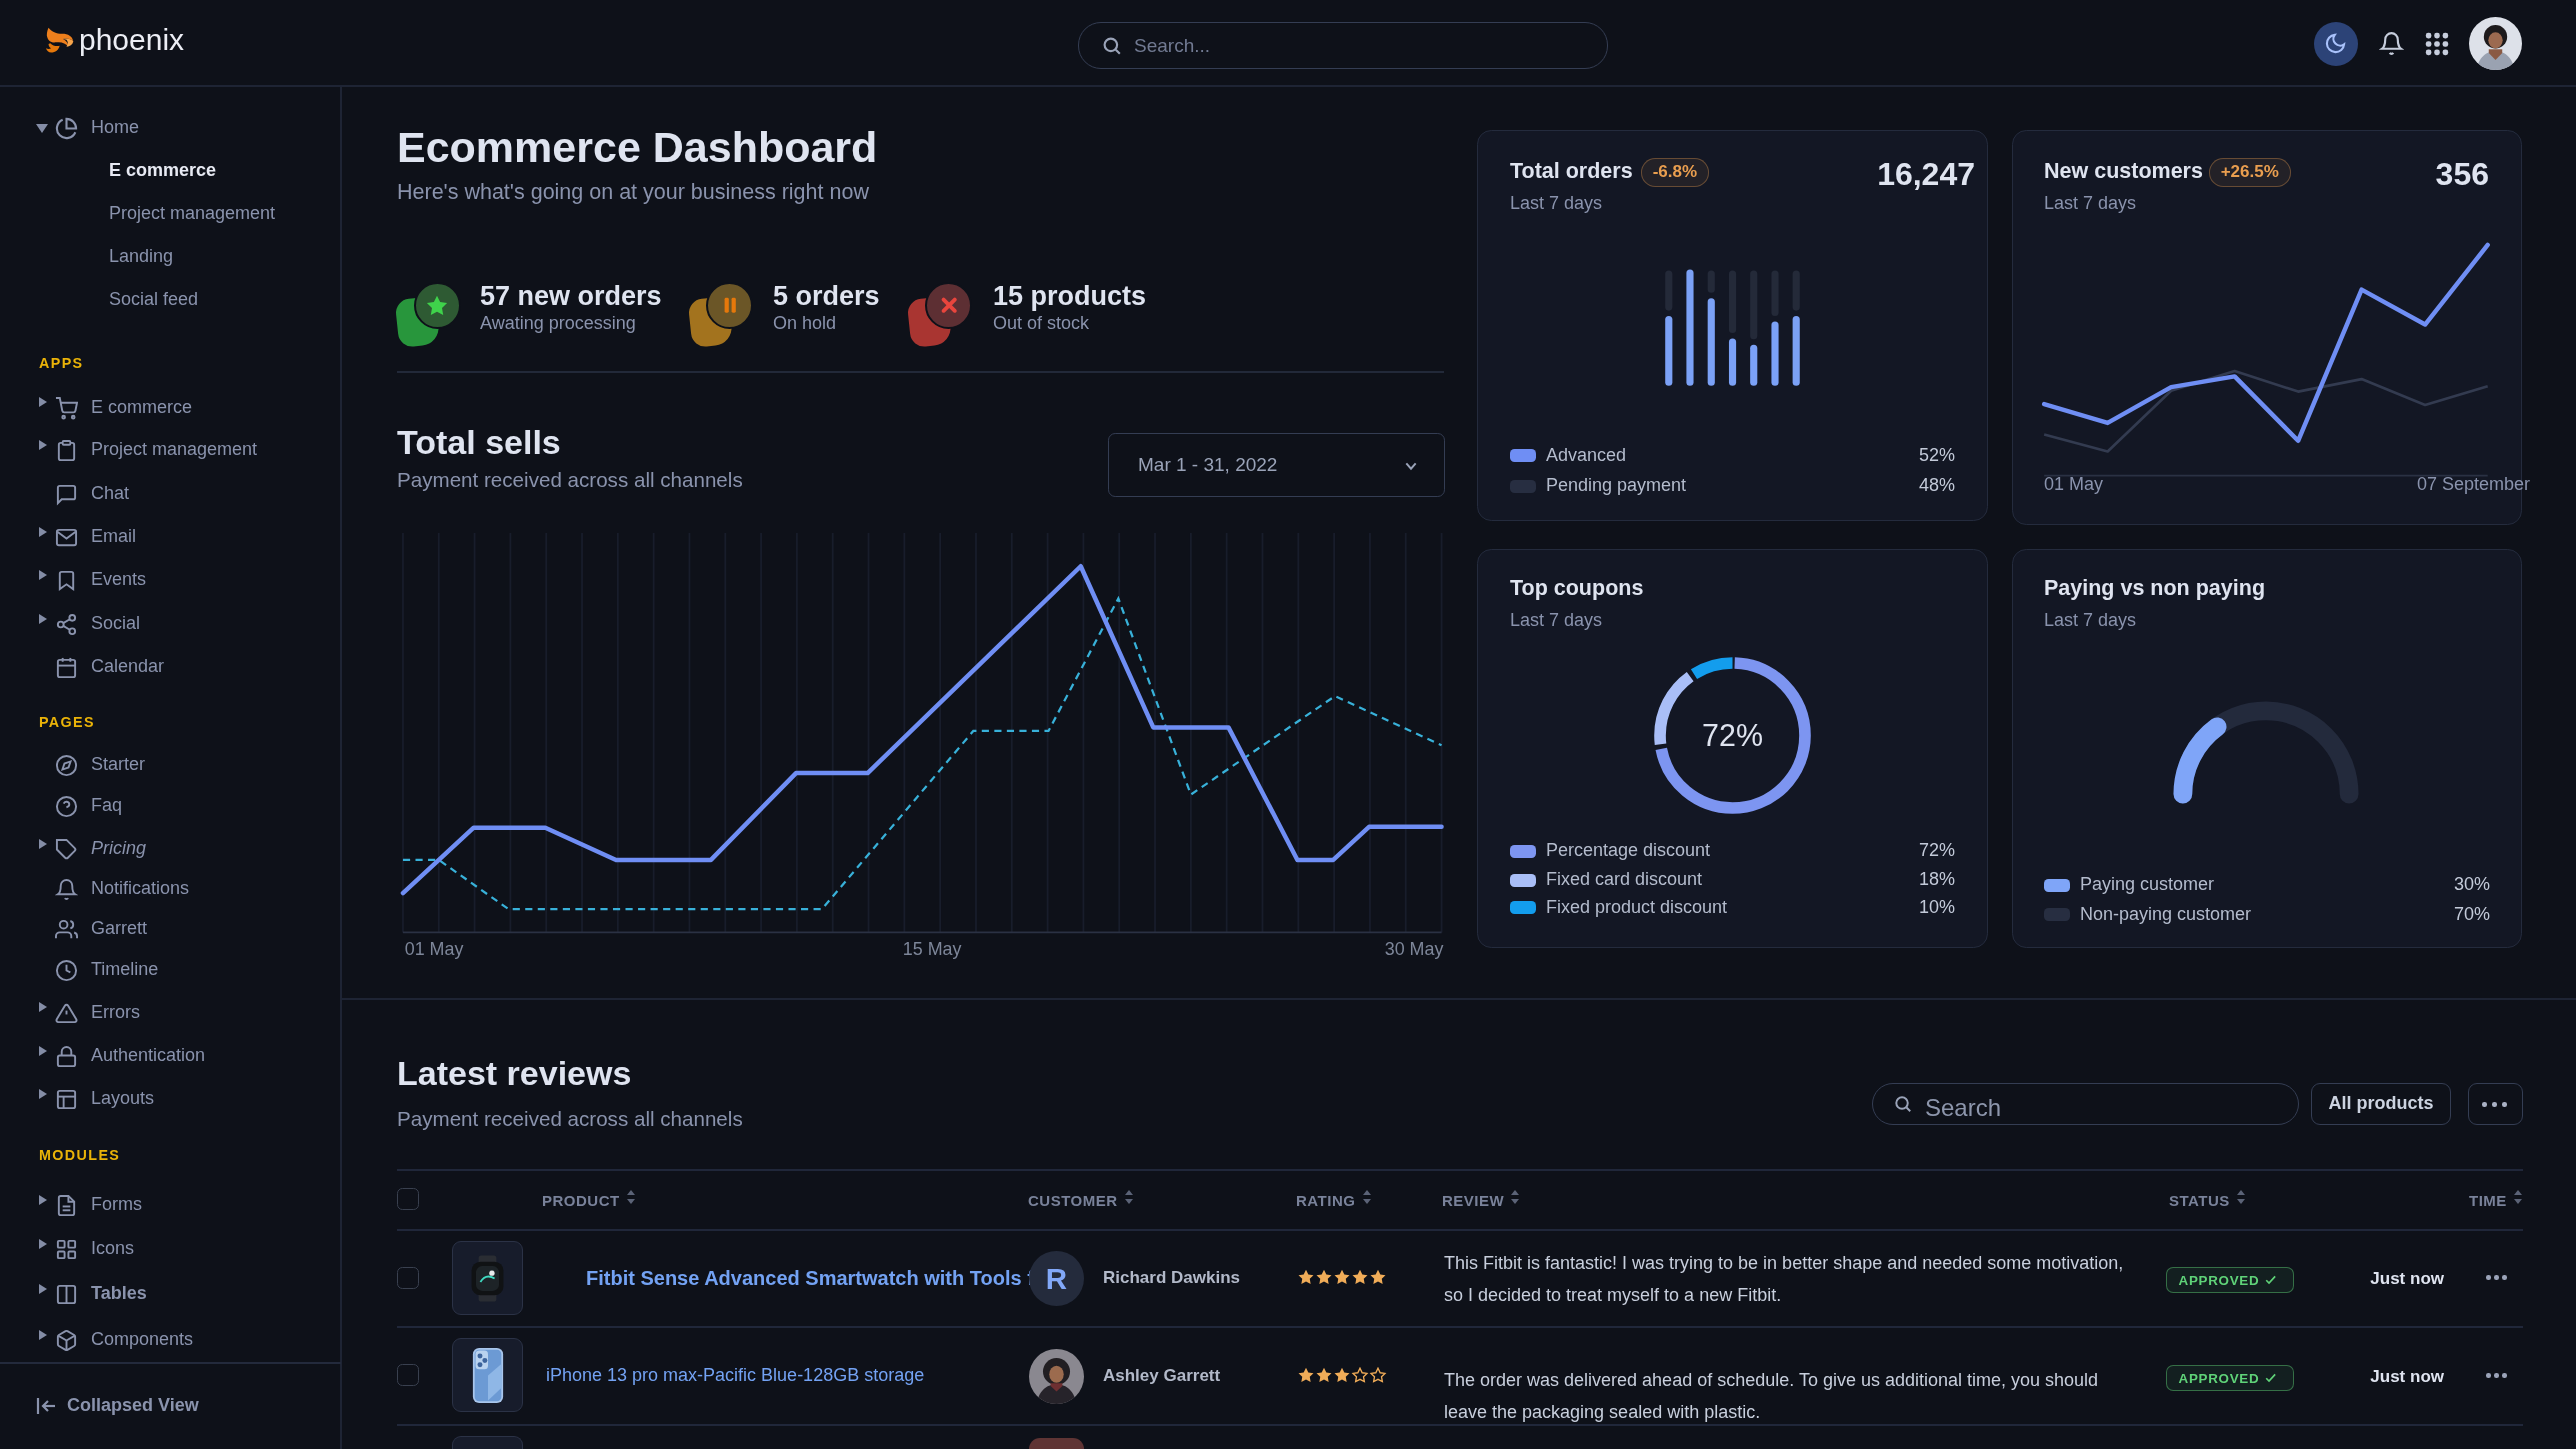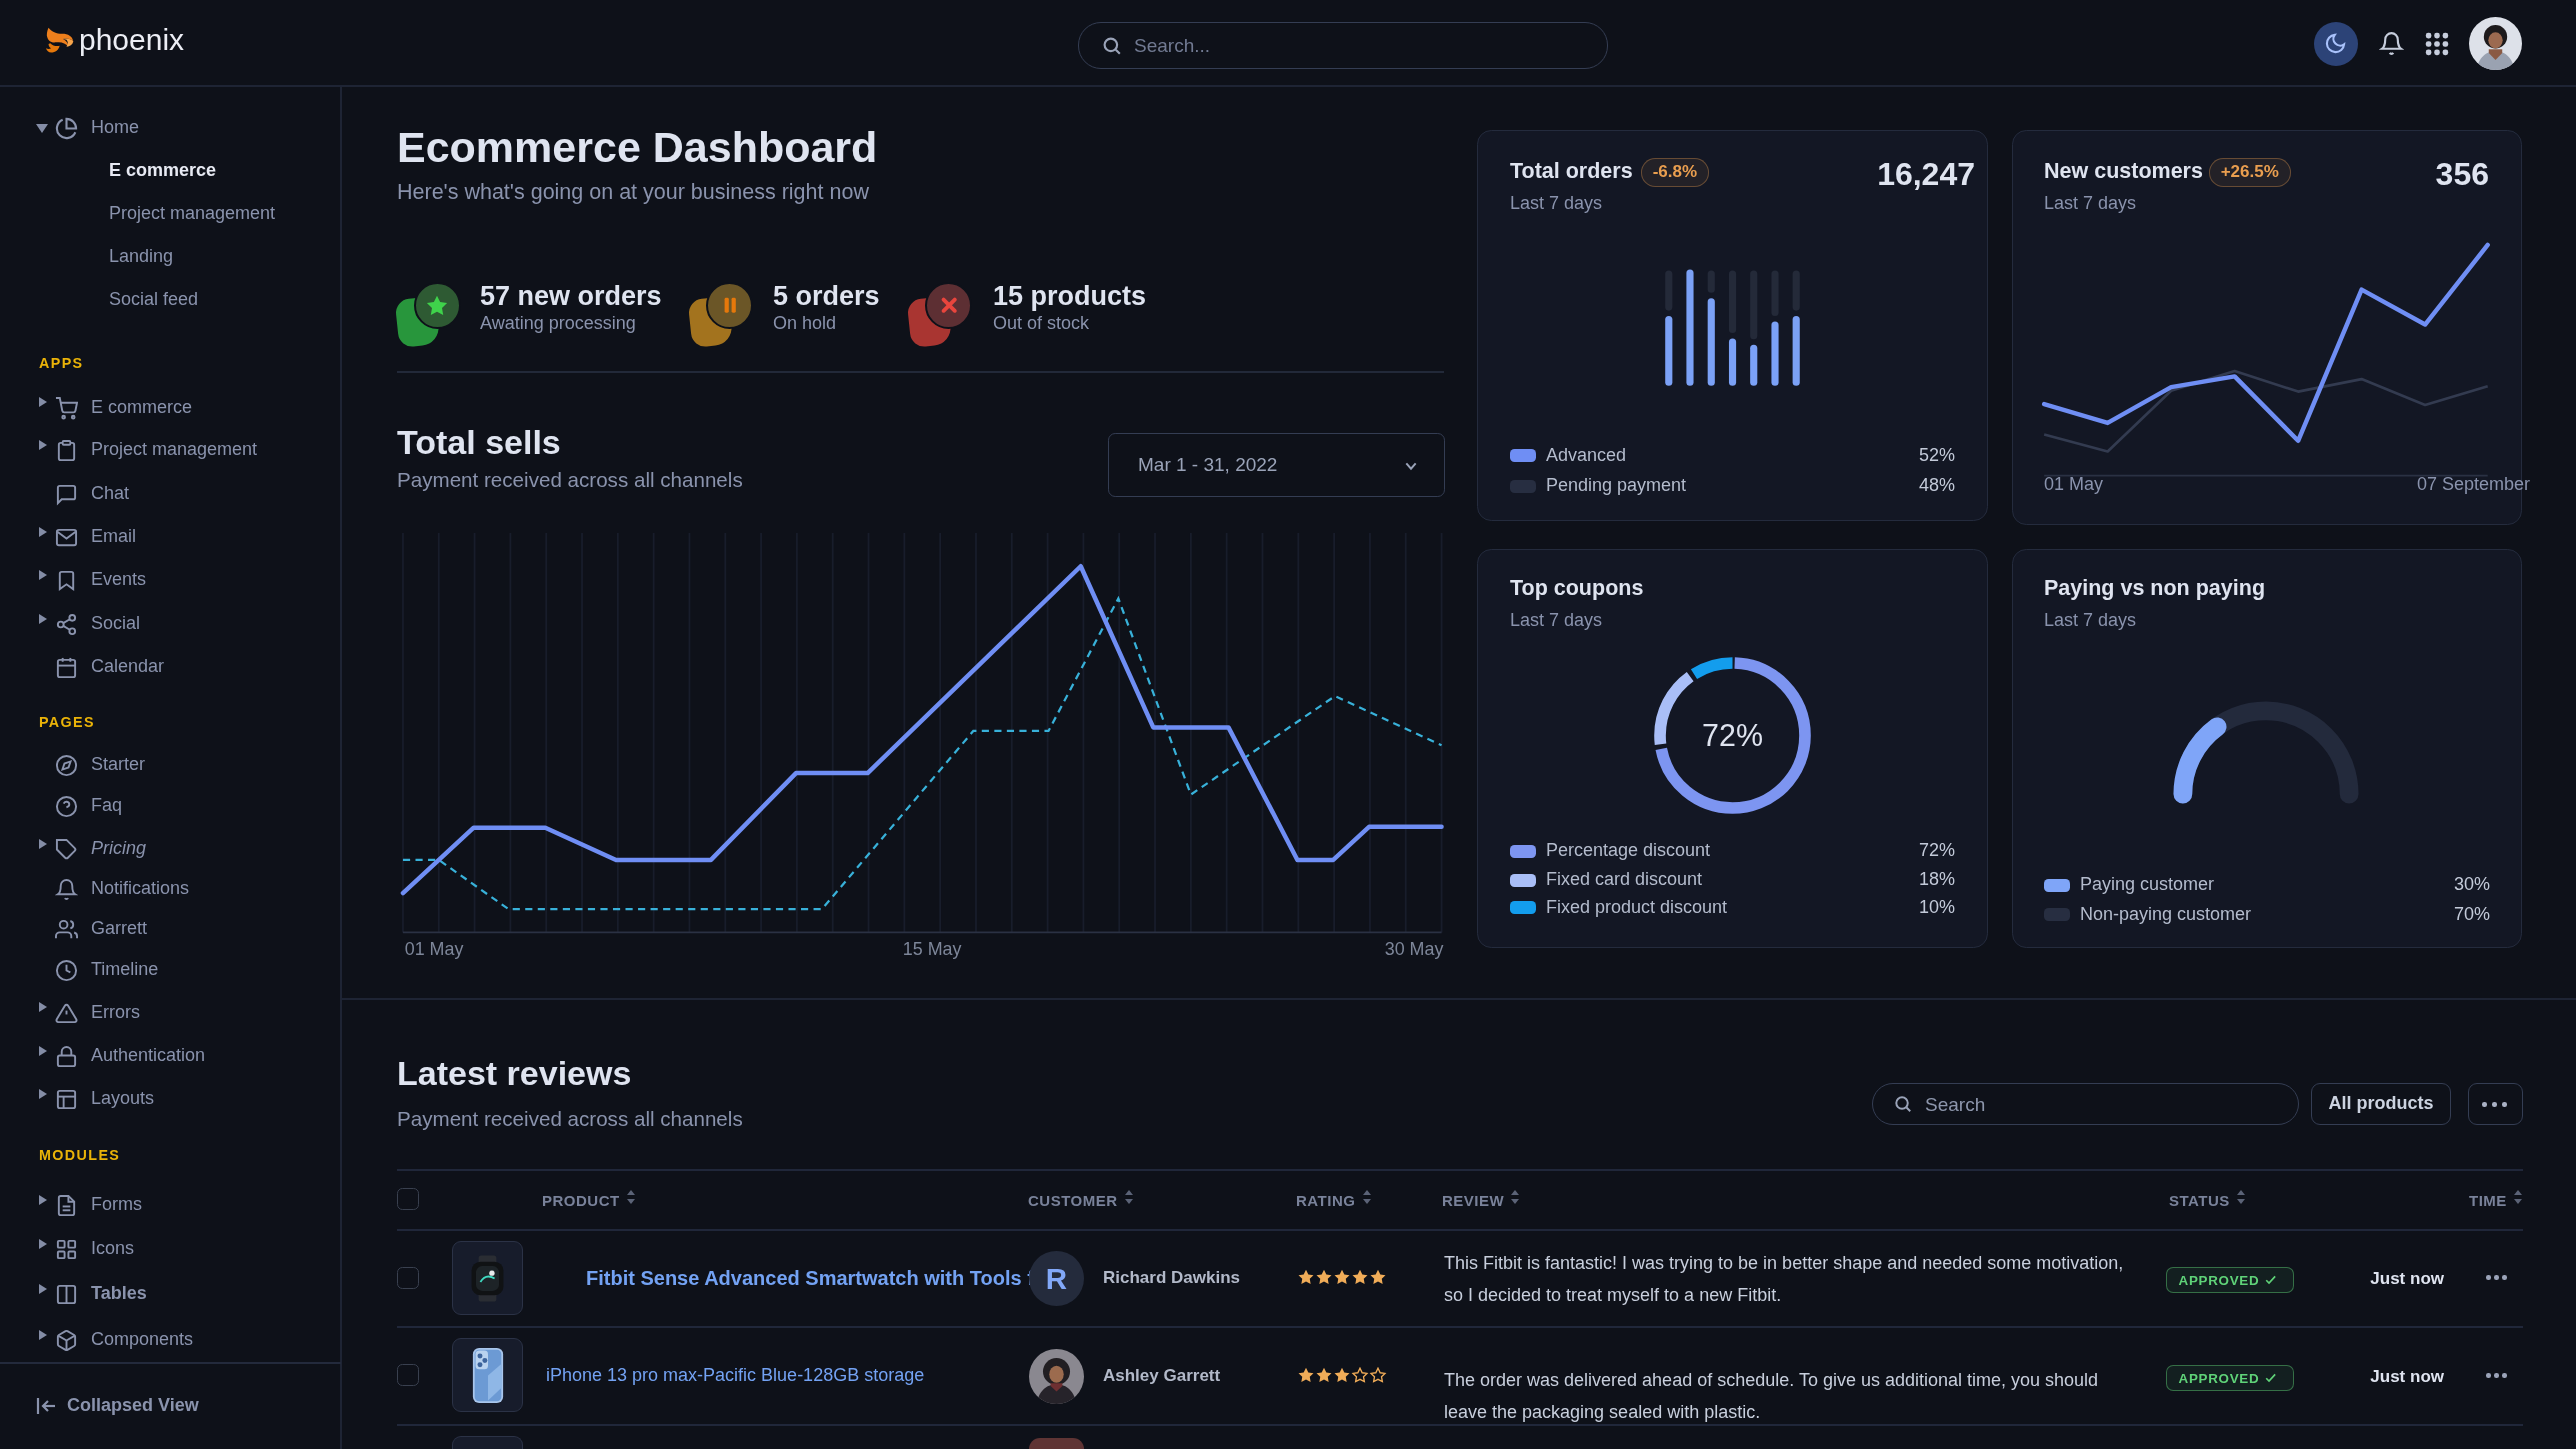--- a/index.html
+++ b/index.html
@@ -406,21 +406,21 @@
 
 <div class="hline" style="left:342px; top:998px; width:2234px;"></div>
 <div class="abs wtxt" style="left:397px; top:1054px; font-size:34px; font-weight:bold;">Latest reviews</div>
 <div class="abs gtxt" style="left:397px; top:1107px; font-size:20.6px;">Payment received across all channels</div>
 
 <div class="abs" style="left:1872px; top:1083px; width:427px; height:42px; border:1.8px solid #343d53; border-radius:21.5px;">
   <svg class="abs" style="left:19.7px; top:9.8px;" width="19.7" height="19.7" viewBox="0 0 24 24" fill="none" stroke="#9aa3b8" stroke-width="2.4">
       <circle cx="11" cy="11" r="7"></circle>
       <line x1="16.5" y1="16.5" x2="21" y2="21"></line>
     </svg>
-  <div class="abs" style="left:52px; top:9.8px; font-size:19px; color:#8d96ac;">Search</div>
+  <div class="abs" style="left:52px; top:9.8px; font-size:24px; color:#8d96ac;">Search</div>
 </div>
 <div class="abs" style="left:2311px; top:1083px; width:140px; height:42px; border:1.8px solid #343d53; border-radius:9px; text-align:center; font-size:18px; font-weight:bold; color:#ccd3e0; line-height:39px;">All products</div>
 <div class="abs" style="left:2468px; top:1083px; width:55px; height:42px; border:1.8px solid #343d53; border-radius:9px;">
   <div class="abs" style="left:13.4px; top:18px; width:4.5px; height:4.5px; border-radius:50%; background:#aab2c5;"></div>
   <div class="abs" style="left:23px; top:18px; width:4.5px; height:4.5px; border-radius:50%; background:#aab2c5;"></div>
   <div class="abs" style="left:33px; top:18px; width:4.5px; height:4.5px; border-radius:50%; background:#aab2c5;"></div>
 </div>
 
 <div class="hline" style="left:397px; top:1169px; width:2126px; background:#20273a;"></div>
 <div class="cbox" style="left:397px; top:1188px;"></div>

